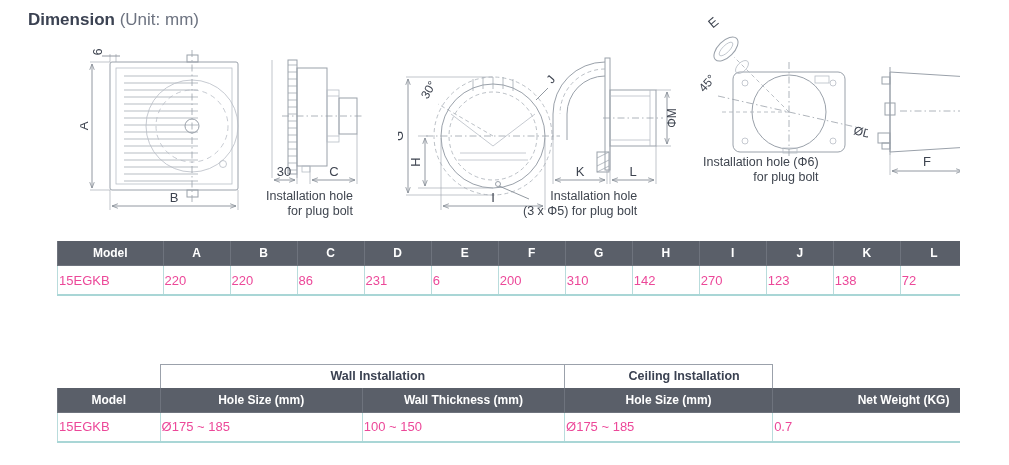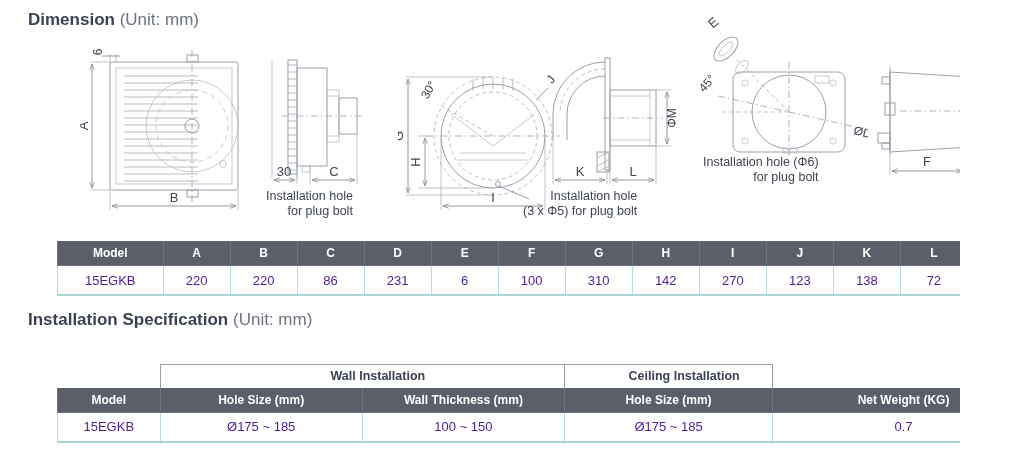--- a/index.html
+++ b/index.html
@@ -23,21 +23,21 @@
   .dimtext{fill:#3e4450;font-size:12px;font-family:"Liberation Sans",sans-serif;}
   .dimtext.big{font-size:13px;}
   .caption{position:absolute;font-size:12.5px;line-height:15px;color:#3f454f;text-align:right;}
 
   
   .specTable{position:absolute;left:25px;width:978px;border-collapse:collapse;table-layout:fixed;
              font-family:"Liberation Sans",sans-serif;}
   #table1{top:241px;} #table2{top:364px;}
   .specTable th.hd{background:#5a5f69;color:#ffffff;font-size:12px;font-weight:700;
              height:22px;border:1px solid #6e737d;border-top:none;}
-  .specTable td.val{background:#fff;color:#4c1d95;font-size:13px;text-align:center;height:26px;
+  .specTable td.val{background:#fff;color:#ec4899;font-size:13px;height:26px;
              border:1px solid #b9dcdc;}
   .specTable{border-bottom:2px solid #a9d6d6;margin-left:32px;}
   .grp{height:23px;}
   .grp td{border:none;background:#fff;padding-left:32px;}
   .grp td.box{border:1px solid #9ba1ab;border-bottom:none;color:#3b4252;
              font-size:12.5px;font-weight:700;text-align:center;}
 </style>
 </head>
 <body>
 
@@ -224,36 +224,32 @@
       <th class="hd">L</th>
       <th class="hd">M</th>
     </tr>
     <tr>
       <td class="val">15EGKB</td>
       <td class="val">220</td>
       <td class="val">220</td>
       <td class="val">86</td>
       <td class="val">231</td>
       <td class="val">6</td>
-      <td class="val">100</td>
+      <td class="val">200</td>
       <td class="val">310</td>
       <td class="val">142</td>
       <td class="val">270</td>
       <td class="val">123</td>
       <td class="val">138</td>
       <td class="val">72</td>
       <td class="val">161</td>
     </tr>
   </tbody>
     </table>
 
-  <div class="sec-head" id="head2">
-    <span class="t">Installation Specification</span>
-    <span class="u">(Unit: mm)</span>
-  </div>
 
   <table class="specTable" id="table2">
     <colgroup>
       <col style="width:10.5%">
         <col style="width:20.7%">
         <col style="width:20.7%">
       <col style="width:21.3%">
         <col style="width:26.8%">
     </colgroup>
     <tbody>

